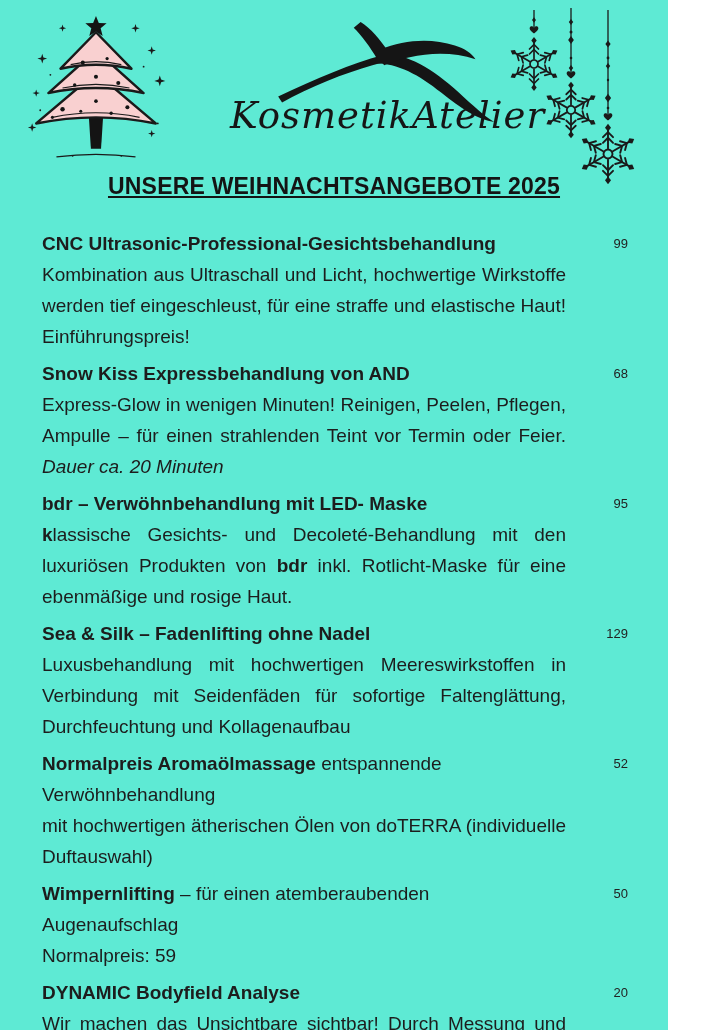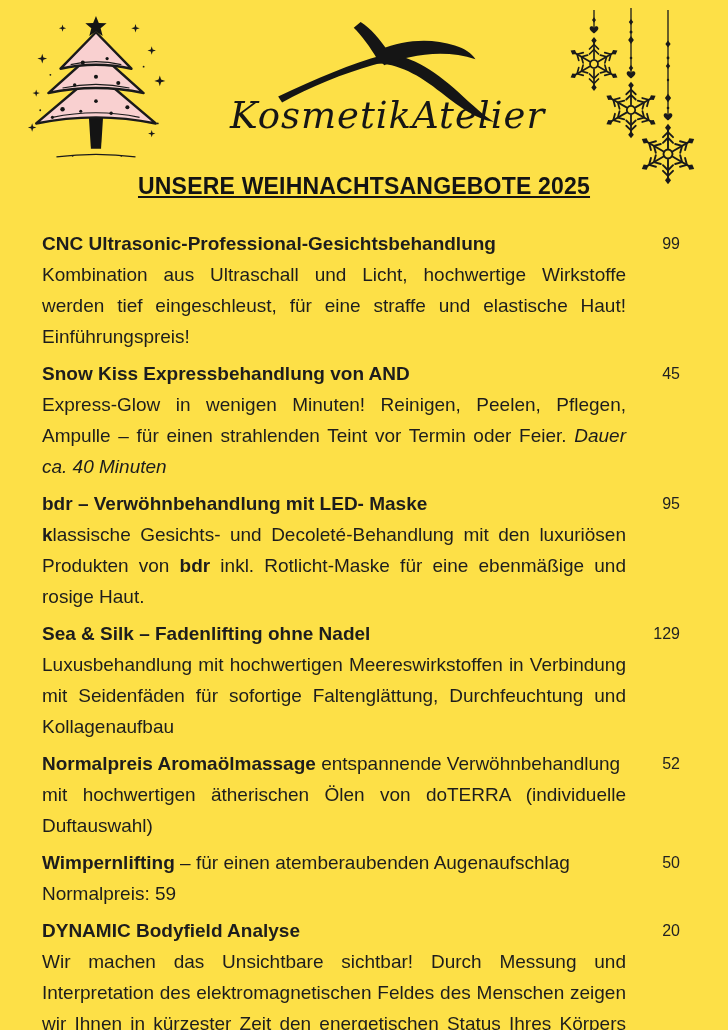--- a/index.html
+++ b/index.html
@@ -1,19 +1,19 @@
 <!DOCTYPE html>
 <html><head>
 <meta charset="utf-8">
 <style>
   html,body { margin:0; padding:0; }
   .page {
     position:relative;
-    width:728px; height:1030px;
-    background:#fde047;
+    width:668px; height:1030px;
+    background:#5eead4;
     color:#1d1d1d;
     font-family:"Liberation Sans", sans-serif;
     overflow:hidden;
   }
   
   .tree   { position:absolute; left:22px;  top:14px; }
   .orn    { position:absolute; right:16px; top:6px;  }
   .logo   { position:absolute; left:204px; top:18px; width:310px; }
   .logo svg.swoosh { display:block; margin-left:72px; }
   .logo-text {
@@ -34,22 +34,22 @@
     letter-spacing:.2px;
     color:#141414;
     text-decoration:underline;
   }
   
   .menu { position:absolute; top:228px; left:42px; right:40px; }
   .item { position:relative; padding-right:62px; margin-bottom:6px; }
   .item-heading { font-size:19px; font-weight:400; line-height:31px; }
   .item-desc    { font-size:19px; line-height:31px; text-align:justify; }
   .price {
-    position:absolute; top:0; right:8px;
-    font-size:16px; line-height:31px;
+    position:absolute; top:0; right:0;
+    font-size:13px; line-height:31px;
     color:#222;
   }
   .b { font-weight:700; }
   .i { font-style:italic; }
 </style>
 </head>
 <body>
 
 <div class="page">
 
@@ -179,22 +179,22 @@
 
   <div class="menu">
   <div class="item">
     <div class="item-heading"><span class="b">CNC Ultrasonic-Professional-Gesichtsbehandlung</span></div>
     <div class="price">99</div>
     <div class="item-desc"><span>Kombination aus Ultraschall und Licht, hochwertige Wirkstoffe werden tief eingeschleust, für eine  straffe und elastische Haut! Einführungspreis!</span></div>
   </div>
 
   <div class="item">
     <div class="item-heading"><span class="b">Snow Kiss Expressbehandlung von AND</span></div>
-    <div class="price">45</div>
-    <div class="item-desc"><span>Express-Glow in wenigen Minuten! Reinigen, Peelen, Pflegen, Ampulle – für einen strahlenden Teint vor Termin oder Feier.  </span><span class="i">Dauer ca. 40 Minuten</span></div>
+    <div class="price">68</div>
+    <div class="item-desc"><span>Express-Glow in wenigen Minuten! Reinigen, Peelen, Pflegen, Ampulle – für einen strahlenden Teint vor Termin oder Feier.  </span><span class="i">Dauer ca. 20 Minuten</span></div>
   </div>
 
   <div class="item">
     <div class="item-heading"><span class="b">bdr – Verwöhnbehandlung mit LED- Maske</span></div>
     <div class="price">95</div>
     <div class="item-desc"><span class="b">k</span><span>lassische Gesichts- und Decoleté-Behandlung mit den luxuriösen Produkten von </span><span class="b">bdr</span><span> inkl. Rotlicht-Maske für eine ebenmäßige und rosige Haut.</span></div>
   </div>
 
   <div class="item">
     <div class="item-heading"><span class="b">Sea &amp; Silk  – Fadenlifting ohne Nadel</span></div>

